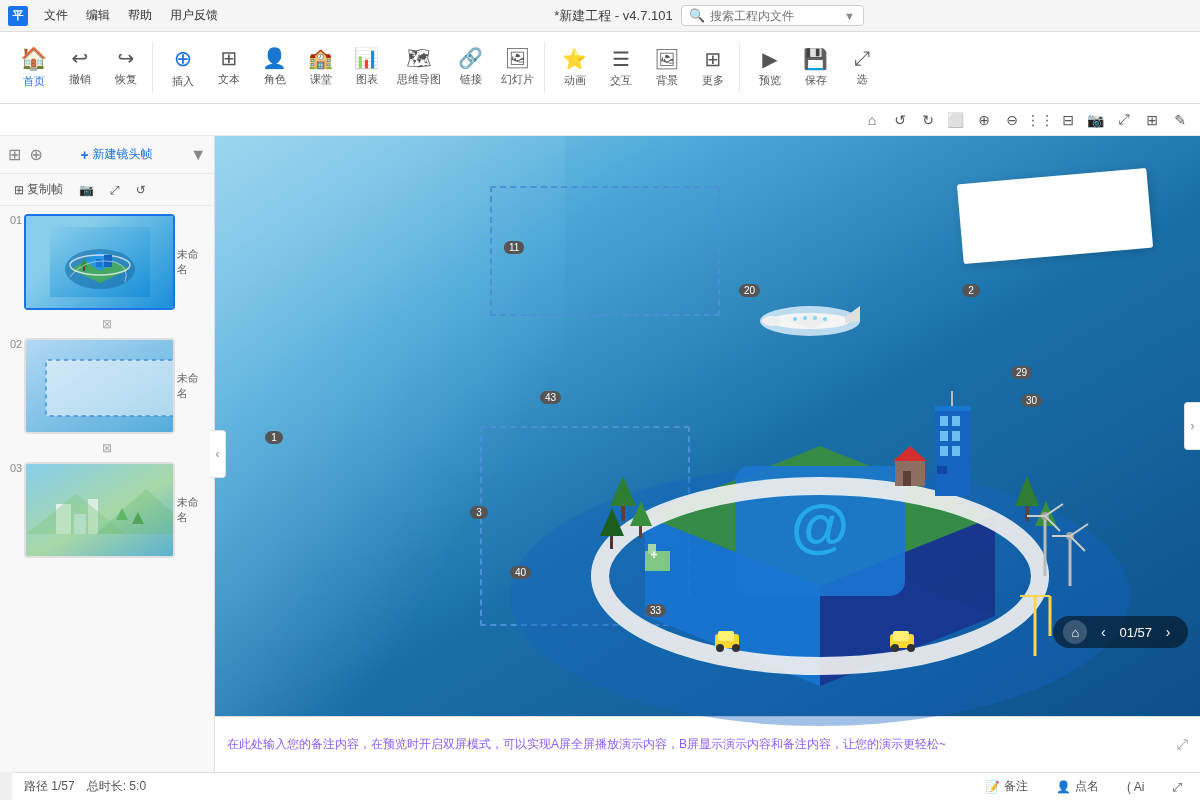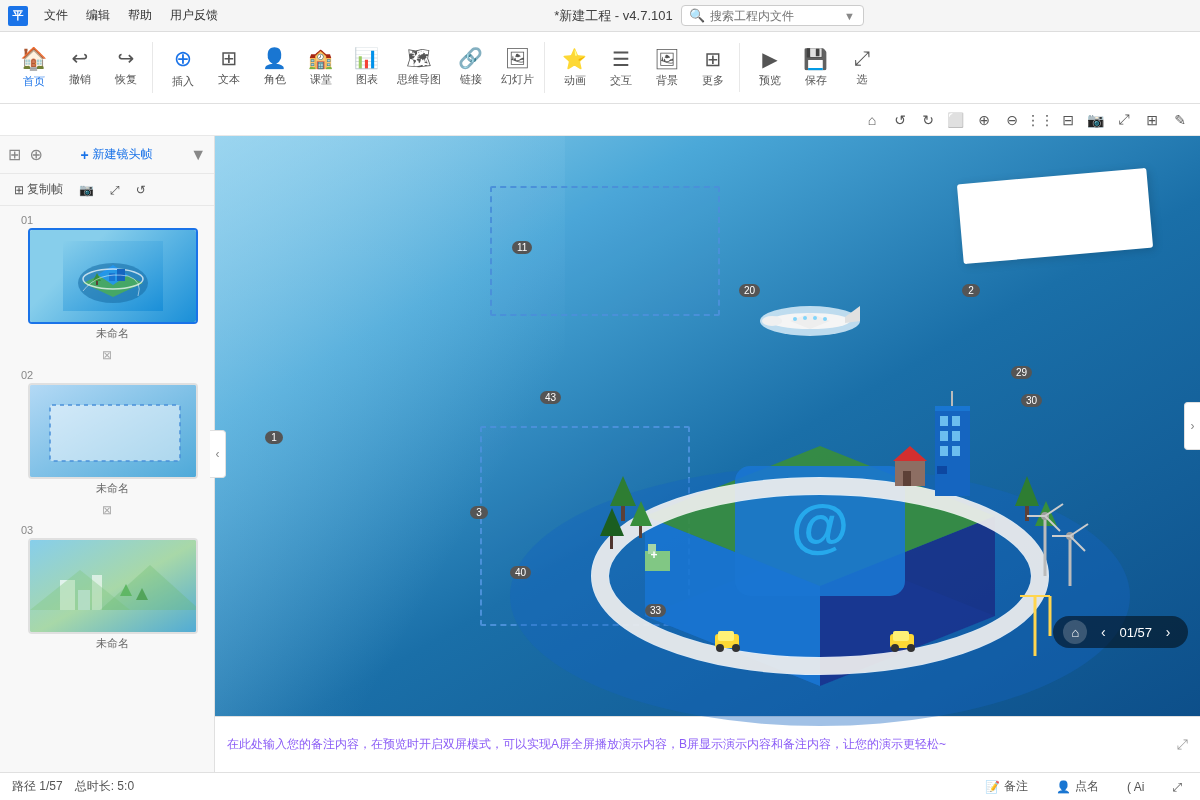--- a/index.html
+++ b/index.html
@@ -83,21 +83,21 @@
       color: #1a73e8; font-size: 12px; cursor: pointer;
       padding: 2px 4px; border-radius: 3px;
     }
     #sidebar-actions {
       display: flex; align-items: center; gap: 4px;
       padding: 4px 8px;
       border-bottom: 1px solid #e8e8e8;
     }
     .sidebar-action-btn { display: flex; align-items: center; gap: 3px; padding: 3px 6px; border-radius: 3px; cursor: pointer; font-size: 12px; color: #555; }
     #slides-list { flex: 1; overflow-y: auto; padding: 8px; display: flex; flex-direction: column; gap: 4px; }
-    .slide-item { display: flex; flex-direction: column; align-items: center; gap: 2px; cursor: pointer; margin-left: 11px; }
+    .slide-item { display: flex; flex-direction: row; align-items: center; gap: 2px; cursor: pointer; }
     .slide-number { font-size: 11px; color: #888; align-self: flex-start; margin-left: 2px; }
     .slide-thumb {
       width: 170px; height: 96px; border: 2px solid transparent;
       border-radius: 4px; overflow: hidden; position: relative; background: #fff;
     }
     .slide-thumb.active { border-color: #1a73e8; }
     .slide-thumb.inactive { border-color: #e0e0e0; }
     .slide-label { font-size: 11px; color: #666; }
     .slide-spacer { height: 20px; display: flex; align-items: center; justify-content: center; }
     .slide-spacer-icon { color: #aaa; font-size: 12px; }
@@ -191,20 +191,21 @@
     #statusbar {
       height: 28px;
       background: white;
       border-top: 1px solid #e0e0e0;
       display: flex;
       align-items: center;
       padding: 0 12px;
       justify-content: space-between;
       font-size: 12px;
       color: #555;
+      margin-left: 12px;
     }
     #statusbar-left { display: flex; gap: 12px; }
     #statusbar-right { display: flex; align-items: center; gap: 16px; }
     .status-btn { display: flex; align-items: center; gap: 4px; cursor: pointer; padding: 2px 6px; border-radius: 3px; }
 
     
     .selection-rect {
       position: absolute;
       border: 2px dashed #4a90d9;
       border-radius: 2px;
@@ -591,21 +592,21 @@
           <circle cx="75" cy="28" r="2" fill="#81d4fa"></circle>
         </g>
 
         <line x1="590" y1="400" x2="590" y2="460" stroke="#ffd54f" stroke-width="3"></line>
         <line x1="575" y1="400" x2="605" y2="400" stroke="#ffd54f" stroke-width="2"></line>
         <line x1="605" y1="400" x2="605" y2="440" stroke="#ffd54f" stroke-width="3"></line>
         <line x1="590" y1="400" x2="605" y2="400" stroke="#ffd54f" stroke-width="2"></line>
 
       </svg>
 
-      <div class="badge" style="left:297px;top:105px;">11</div>
+      <div class="badge" style="left:289px;top:105px;border-radius:6px;">11</div>
       <div class="badge" style="left:524px;top:148px;">20</div>
       <div class="badge" style="right:220px;top:148px;">2</div>
       <div class="badge" style="right:168px;top:230px;">29</div>
       <div class="badge" style="right:158px;top:258px;">30</div>
       <div class="badge" style="left:325px;top:255px;">43</div>
       <div class="badge" style="left:255px;top:370px;">3</div>
       <div class="badge" style="left:295px;top:430px;">40</div>
       <div class="badge" style="left:430px;top:468px;">33</div>
       <div class="badge" style="left:50px;top:295px;">1</div>
 

